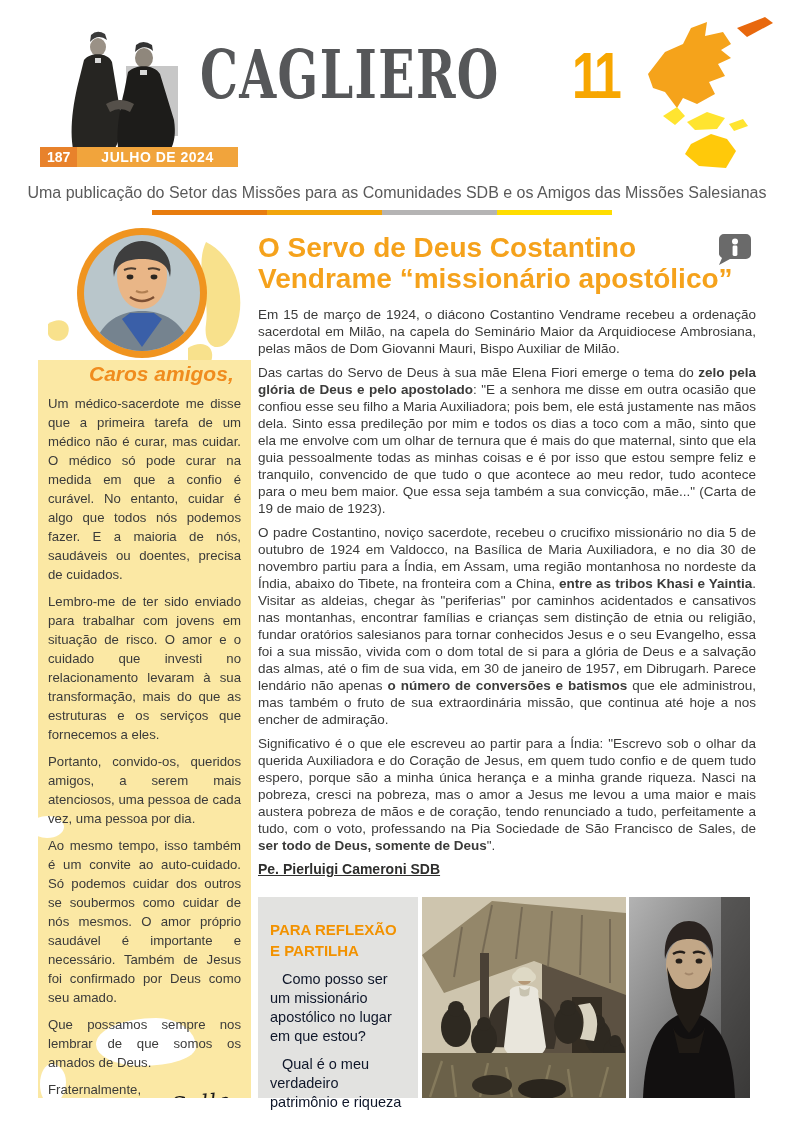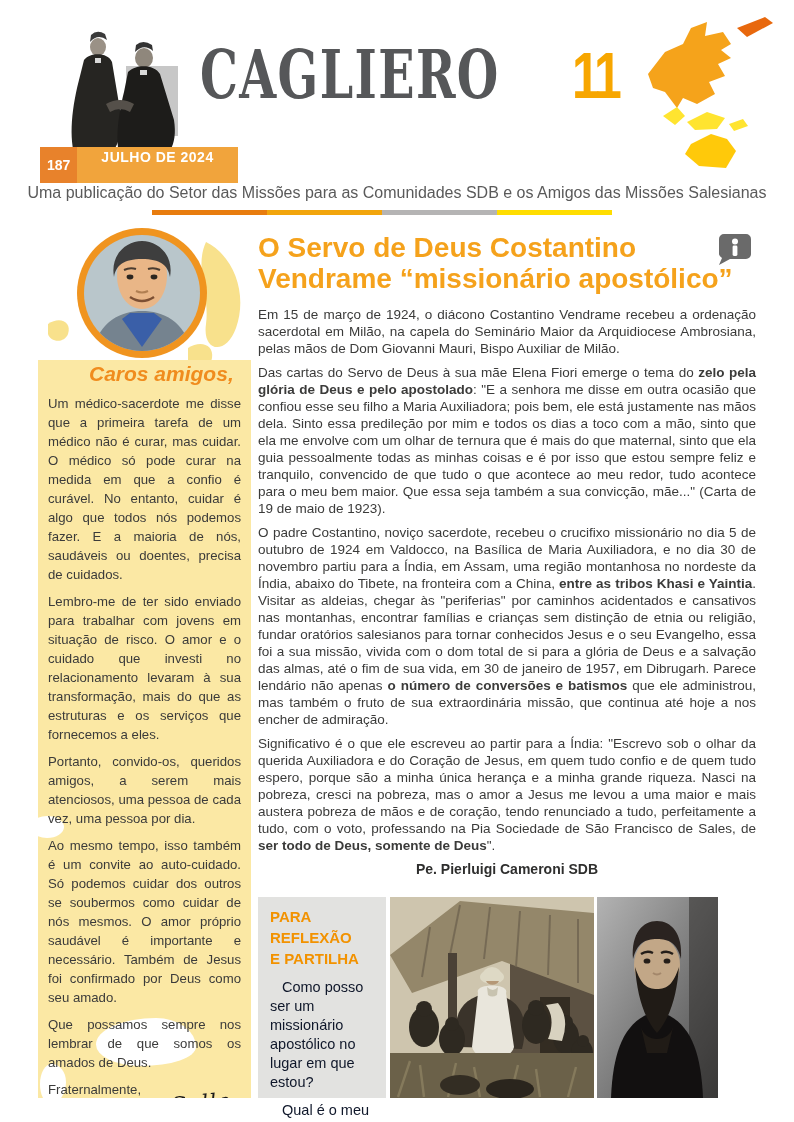--- a/index.html
+++ b/index.html
@@ -3,21 +3,21 @@
 <meta charset="utf-8">
 <style>
   html,body{margin:0;padding:0;background:#888;}
   .page{position:relative;width:794px;height:1122px;margin:0 auto;background:#ffffff;
         font-family:"Liberation Sans",sans-serif;overflow:hidden;}
 
   
   .header-photo{position:absolute;left:40px;top:18px;width:150px;height:147px;}
   .issue-badge{position:absolute;left:40px;top:147px;display:flex;font-weight:bold;
                font-size:14px;color:#fff;line-height:20px;}
-  .issue-num{background:#E8822B;padding:8px 7px;}
+  .issue-num{background:#E8822B;padding:0 7px;}
   .issue-date{background:#F1A43C;padding:0 24px;letter-spacing:.5px;}
   .mast-title{position:absolute;left:200px;top:40px;font-family:"DejaVu Serif",serif;
               font-weight:bold;font-size:68px;line-height:68px;color:#565759;
               transform:scaleX(.70);transform-origin:0 0;white-space:nowrap;letter-spacing:2px;}
   .mast-num{position:absolute;left:572px;top:44px;font-weight:bold;font-size:64px;line-height:64px;
             color:#F7A600;transform:scaleX(.78);transform-origin:0 0;letter-spacing:-4px;}
   .mast-sub{position:absolute;left:250px;top:112px;width:345px;text-align:center;
             color:#F7A600;font-size:25px;font-weight:bold;line-height:30px;}
   .map{position:absolute;left:633px;top:12px;width:158px;height:160px;}
   .tagline{position:absolute;left:0;top:184px;width:100%;text-align:center;
@@ -47,26 +47,26 @@
              letter-spacing:1px;padding-left:8px;}
 
   
   .article{position:absolute;left:258px;top:228px;width:498px;}
   .article h1{margin:4px 0 12px 0;font-size:28px;line-height:31px;color:#F5A21C;
               font-weight:bold;}
   .info-icon{position:absolute;right:4px;top:5px;width:36px;height:32px;}
   .article p{margin:0 0 7px 0;font-size:13.5px;line-height:17px;color:#3B3B3A;
              text-align:justify;}
   .article .b{font-weight:bold;}
-  .byline{text-align:center;font-weight:bold;font-size:14px;color:#2E2E2D;margin-top:4px;}
+  .byline{text-align:left;font-weight:bold;font-size:14px;color:#2E2E2D;margin-top:4px;text-decoration:underline;}
 
   
   .bottom-row{position:absolute;left:258px;top:897px;width:498px;height:201px;display:flex;}
-  .reflection-box{width:128px;height:201px;background:#E2E2E0;box-sizing:border-box;
-                  padding:9px 12px;}
+  .reflection-box{width:160px;height:201px;background:#E2E2E0;box-sizing:border-box;
+                  padding:22px 12px;}
   .refl-head{color:#F29200;font-weight:bold;font-size:15px;line-height:21px;}
   .question{margin:9px 0 0 0;font-weight:normal;font-size:14.5px;line-height:19px;
             color:#0f172a;text-indent:12px;}
   .photo{height:201px;overflow:hidden;}
   .photo1{width:204px;margin-left:4px;}
   .photo2{width:121px;margin-left:3px;}
   svg{display:block;}
 </style>
 </head>
 <body>

